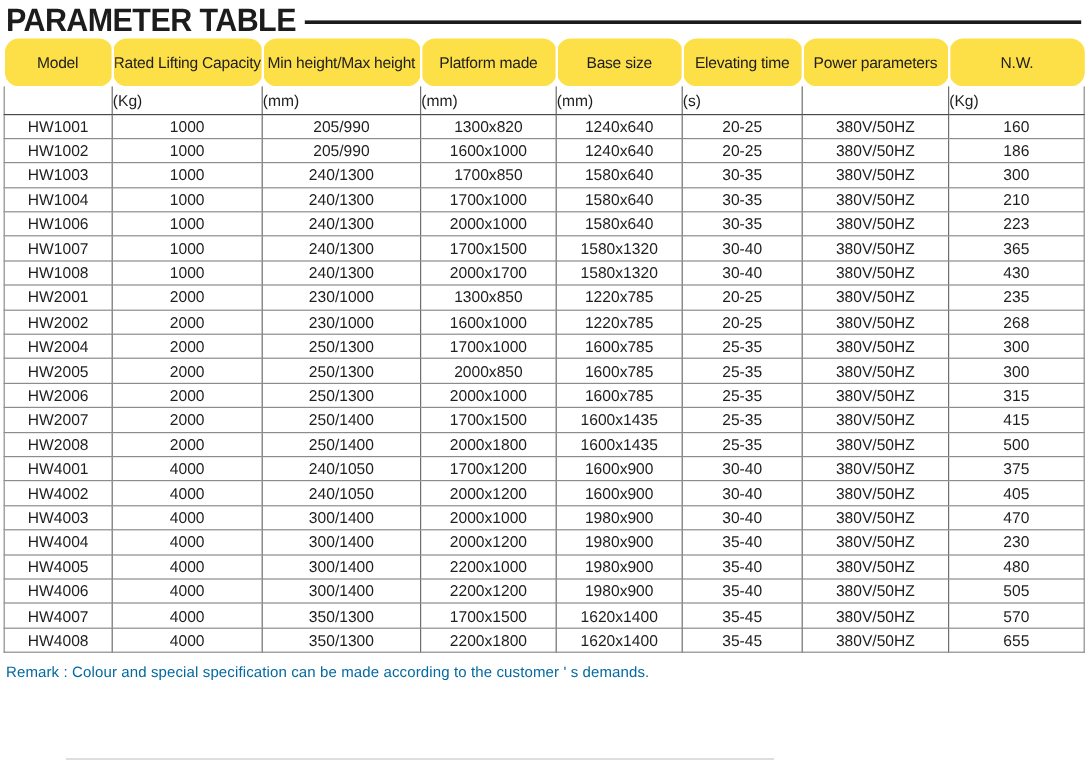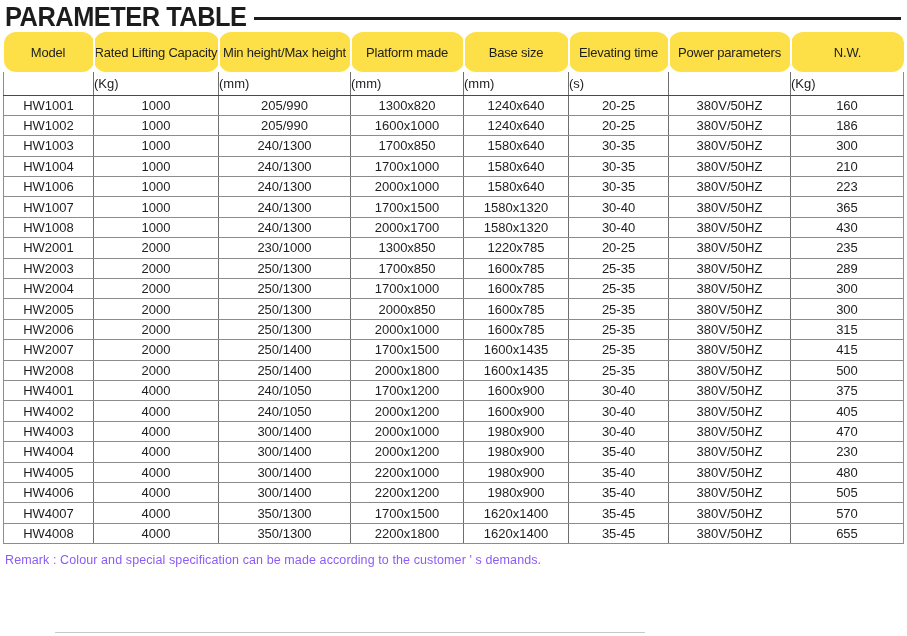--- a/index.html
+++ b/index.html
@@ -70,21 +70,21 @@
     border-top: 1px solid #8c8c8c;
     border-bottom: 1px solid #8c8c8c;
     white-space: nowrap; overflow: hidden;
     background: #ffffff;
   }
   tbody td:first-child { border-left: 1px solid #8c8c8c; }
   tbody td:last-child { border-right: 1px solid #8c8c8c; }
 
   .remark {
     margin: 9px 0 0 5px;
-    font-size: 12.5px; color: #8b5cf6; letter-spacing: 0.1px;
+    font-size: 12.5px; color: #0369a1; letter-spacing: 0.1px;
   }
   .bottom-line {
     position: absolute; left: 55px; bottom: 3px;
     width: 590px; height: 1px; background: #c9c9c9;
   }
 </style>
 </head>
 <body>
 
 <div class="page">
@@ -202,28 +202,28 @@
           <td>HW2001</td>
           <td>2000</td>
           <td>230/1000</td>
           <td>1300x850</td>
           <td>1220x785</td>
           <td>20-25</td>
           <td>380V/50HZ</td>
           <td>235</td>
         </tr>
         <tr>
-          <td>HW2003</td>
-          <td>2000</td>
-          <td>250/1300</td>
-          <td>1700x850</td>
-          <td>1600x785</td>
-          <td>25-35</td>
-          <td>380V/50HZ</td>
-          <td>289</td>
+          <td>HW2002</td>
+          <td>2000</td>
+          <td>230/1000</td>
+          <td>1600x1000</td>
+          <td>1220x785</td>
+          <td>20-25</td>
+          <td>380V/50HZ</td>
+          <td>268</td>
         </tr>
         <tr>
           <td>HW2004</td>
           <td>2000</td>
           <td>250/1300</td>
           <td>1700x1000</td>
           <td>1600x785</td>
           <td>25-35</td>
           <td>380V/50HZ</td>
           <td>300</td>

